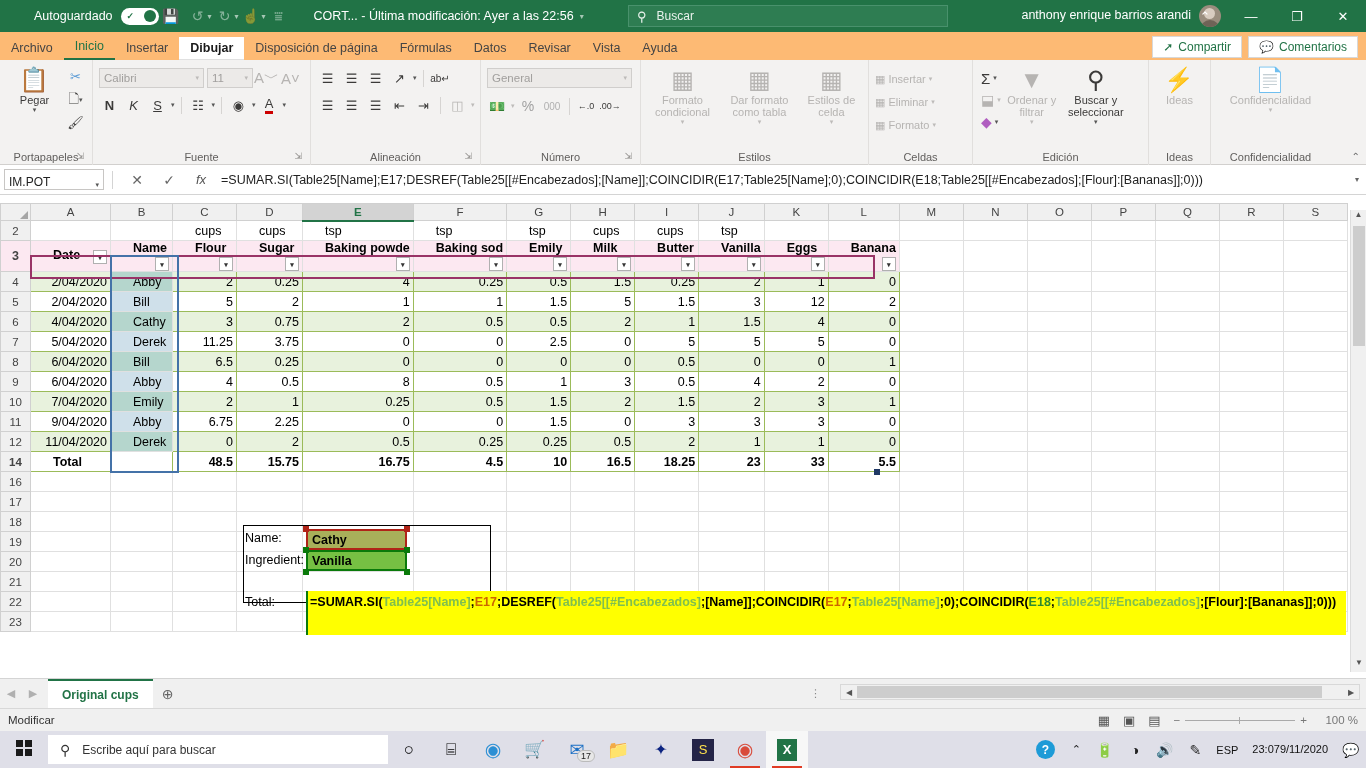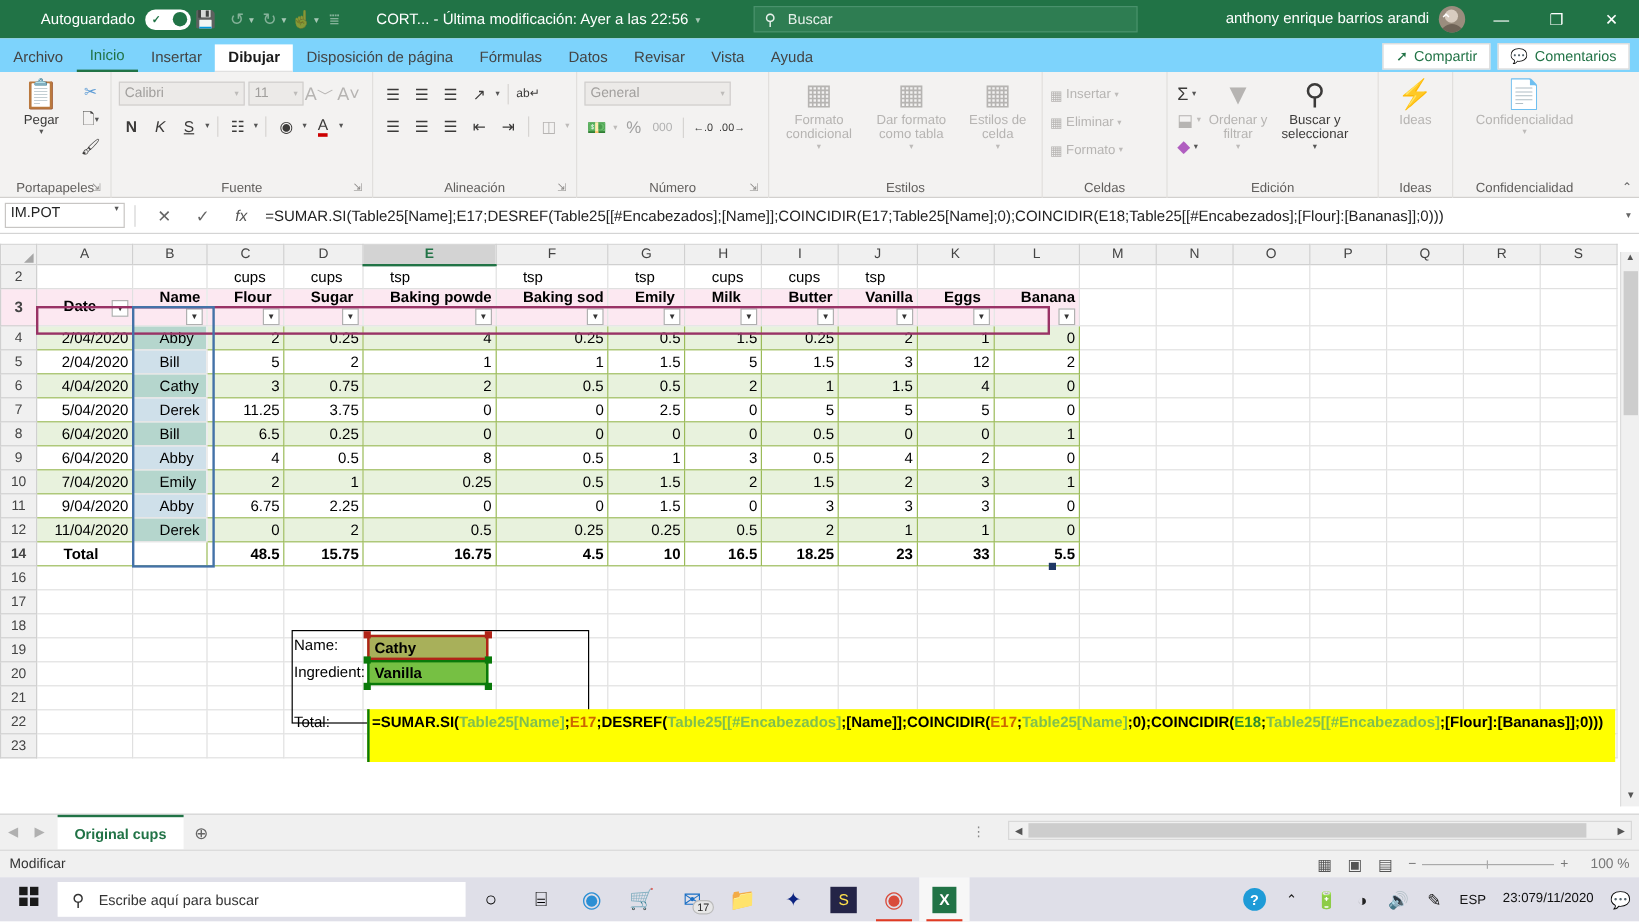--- a/index.html
+++ b/index.html
@@ -38,21 +38,21 @@
   .tb-avatar { position:absolute; right:145px; top:5px; width:22px; height:22px; border-radius:50%;
      background:#9a8d7e; overflow:hidden; }
   .tb-avatar::after{content:"";position:absolute;left:5px;top:3px;width:11px;height:11px;border-radius:50%;background:#d8ccc0;}
   .tb-avatar::before{content:"";position:absolute;left:1px;top:15px;width:20px;height:12px;border-radius:10px 10px 0 0;background:#6f6357;}
   .win-btns { position:absolute; right:0; top:0; height:32px; display:flex; }
   .win-btn { width:46px; height:32px; display:flex; align-items:center; justify-content:center;
      color:#fff; font-size:13px; }
 
   
   .ribbon-tabs {
-    height: 28px; background:#7dd3fc; display:flex; align-items:flex-end;
+    height: 28px; background:#fdba74; display:flex; align-items:flex-end;
     font-size:12.5px; color:#444; border-bottom:0; position:relative;
   }
   .rt { padding: 4px 11px 5px 11px; cursor:default; color:#444; }
   .rt.active { color:#217346; border-bottom:2.5px solid #217346; font-weight:normal; }
   .rt.sel { background:#fff; color:#1a1a1a; font-weight:bold;
             box-shadow: 0 -1px 0 #e0e0e0 inset; }
   .rt-right { position:absolute; right:8px; bottom:2px; display:flex; gap:6px; }
   .rt-btn { border:1px solid #d8d8d8; background:#fff; color:#217346; font-size:12px;
             padding:3px 10px; display:flex; align-items:center; gap:5px; }
 
@@ -85,21 +85,21 @@
   .ib.dim { color:#b6b4b2; }
   .ib.big { font-size:15px; }
   .car { font-size:7px; color:#555; }
   .car.dim { color:#bdbbb9; }
   .sep { width:1px; height:17px; background:#d6d4d2; margin:0 3px; }
 
   
   .fbar { height:30px; background:#fff; border-bottom:1px solid #d4d4d4; display:flex; align-items:center; }
   .namebox {
     width:100px; height:21px; margin-left:4px; border:1px solid #c8c6c4; background:#fff;
-    display:flex; align-items:flex-start; padding:0 4px; font-size:12px; justify-content:space-between; color:#222;
+    display:flex; align-items:flex-end; padding:0 4px; font-size:12px; justify-content:space-between; color:#222;
   }
   .fb-sep { width:1px; height:18px; background:#d4d4d4; margin:0 8px; }
   .fb-ic { width:32px; text-align:center; font-size:14px; color:#555; }
   .fb-ic.x { color:#666; }
   .fb-ic.v { color:#666; }
   .fb-ic.fx { font-style:italic; font-size:13px; }
   .fb-input { flex:1; font-size:12.5px; color:#222; padding-left:4px; white-space:nowrap; overflow:hidden;
               font-family:"Liberation Sans", sans-serif; }
   .fb-drop { width:18px; text-align:center; color:#666; font-size:8px; }
 
@@ -321,21 +321,21 @@
     </div>
     <div class="rgroup-label">
       <span>Alineación</span>
       <span class="dlg">⇲</span>
     </div>
   </div>
 
   <div class="rgroup" style="width:160px">
     <div class="rgroup-body" style="flex-direction:column; gap:4px;">
       <div class="rowline">
-        <div class="inp" style="width:122px">
+        <div class="inp" style="width:145px">
           <span>General</span>
           <span class="car dim">▾</span>
         </div>
       </div>
       <div class="rowline">
         <div class="ib dim">💵</div>
         <span class="car dim">▾</span>
         <div class="ib" style="color:#a0a0a0;font-size:14px">%</div>
         <div class="ib" style="color:#b0b0b0;font-size:10px">000</div>
         <div class="sep"></div>

